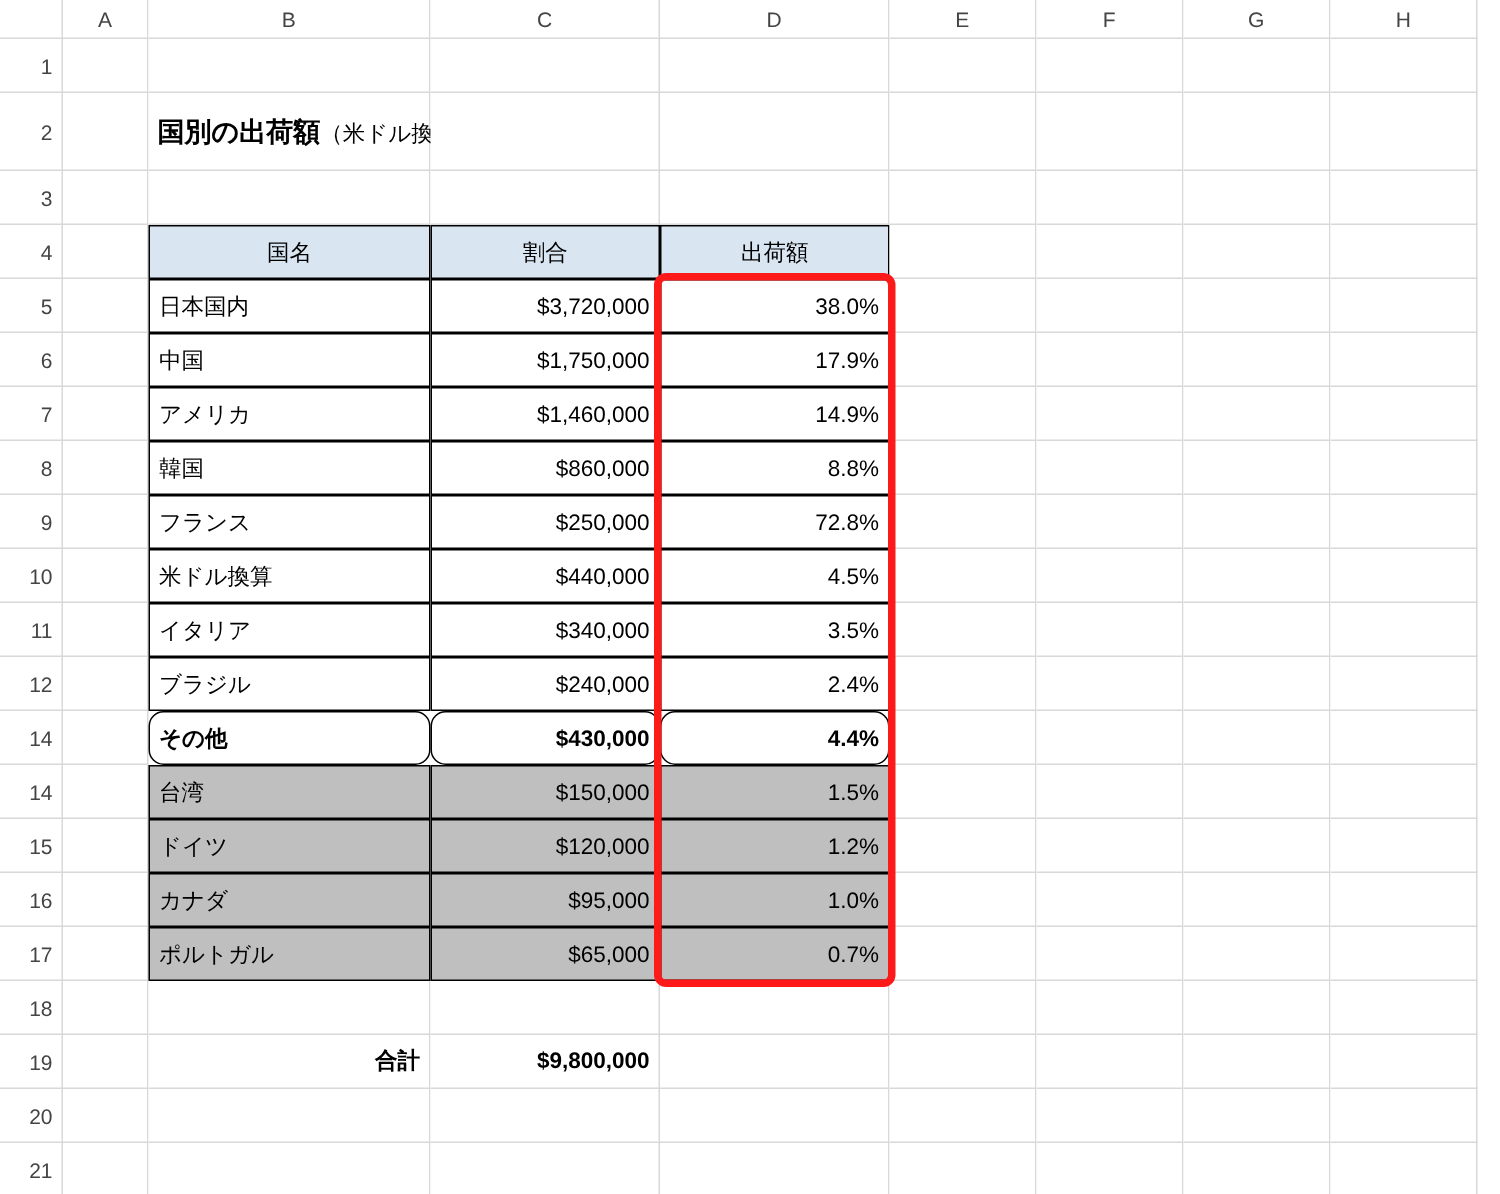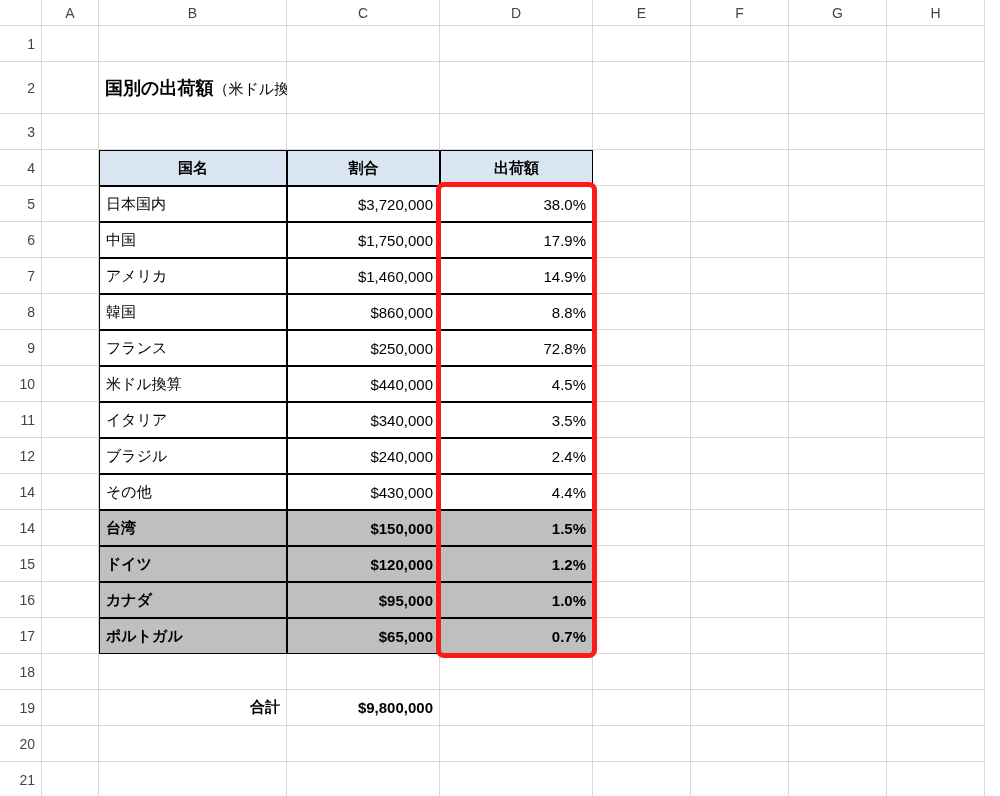--- a/index.html
+++ b/index.html
@@ -33,29 +33,29 @@
     color: #444;
     font-size: 14px;
     cursor: pointer;
   }
   .rowhead { justify-content: flex-end; padding-right: 8px; }
   .corner { border-right: 1px solid #bcbcbc; border-bottom: 1px solid #bcbcbc; }
   .title-big { font-size: 18px; font-weight: bold; }
   .title-sub { font-size: 15px; font-weight: normal; }
   .hdr-cell {
     background: #d9e6f2 !important;
-    font-weight: bold;
+    font-weight: normal;
     justify-content: center;
     border: 1px solid #000 !important;
   }
   .body-cell { border: 1px solid #000 !important; text-align: center; }
   .body-left { justify-content: flex-start; padding-left: 8px; }
   .body-right { justify-content: flex-end; padding-right: 8px; }
-  .bold { font-weight: normal; }
-  .shaded { background: #bfbfbf !important; font-weight: bold; }
+  .bold { font-weight: bold; border-radius: 10px; }
+  .shaded { background: #bfbfbf !important; }
   .sum-lbl { justify-content: flex-end; font-weight: bold; padding-right: 8px; font-family: Liberation Serif, serif; }
   .sum-val { justify-content: flex-end; font-weight: bold; padding-right: 8px; }
   .nooverflow { overflow: visible !important; }
 
   
   .red-box {
     position: absolute;
     border: 5px solid #ff1a1a;
     border-radius: 8px;
     pointer-events: none;

